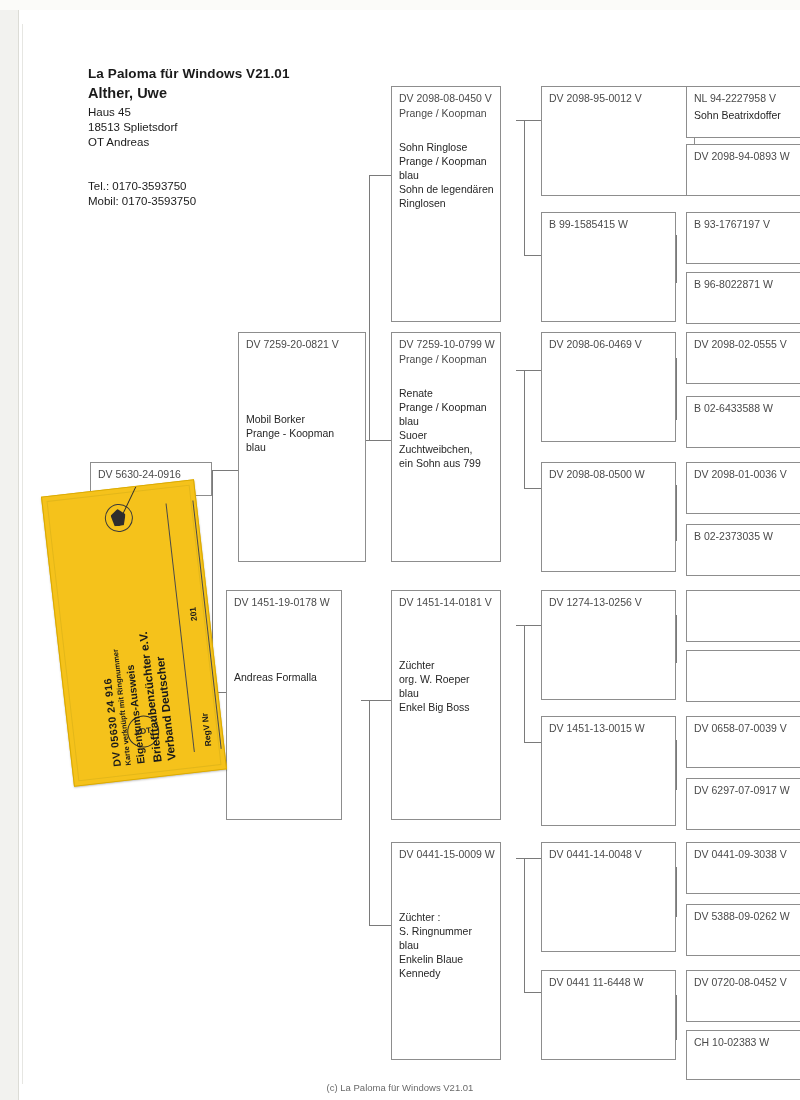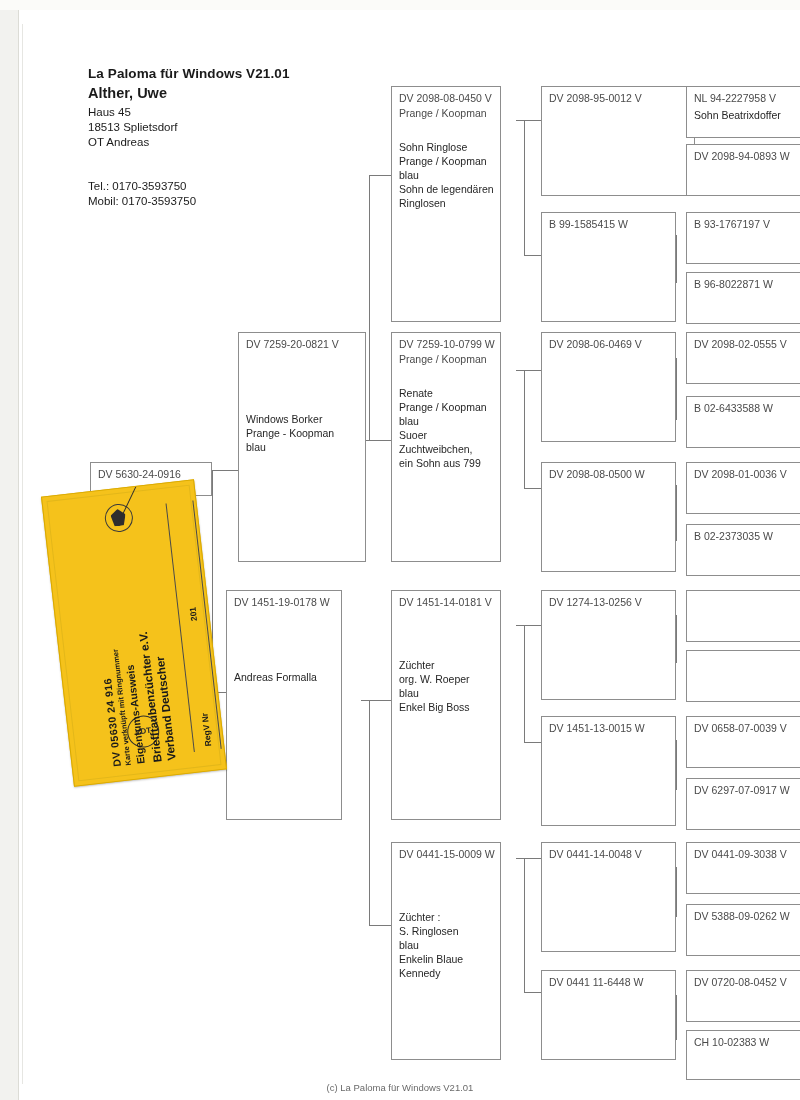--- a/index.html
+++ b/index.html
@@ -142,21 +142,21 @@
 <div class="conn vline" style="left:676px;top:740px;height:50px;"></div>
 <div class="conn vline" style="left:676px;top:867px;height:50px;"></div>
 <div class="conn vline" style="left:676px;top:995px;height:45px;"></div>
 
 <div class="box" style="left:90px;top:462px;width:122px;height:34px;">
   <span class="ring">DV 5630-24-0916</span>
 </div>
 
 <div class="box" style="left:238px;top:332px;width:128px;height:230px;">
   <span class="ring">DV 7259-20-0821 V</span>
-  <span class="note" style="margin-top:60px;">Windows Borker
+  <span class="note" style="margin-top:60px;">Mobil Borker
 Prange - Koopman
 blau</span>
 </div>
 <div class="box" style="left:226px;top:590px;width:116px;height:230px;">
   <span class="ring">DV 1451-19-0178 W</span>
   <span class="note" style="margin-top:60px;">Andreas Formalla</span>
 </div>
 
 <div class="box" style="left:391px;top:86px;width:110px;height:236px;">
   <span class="ring">DV 2098-08-0450 V</span>
@@ -180,21 +180,21 @@
 <div class="box" style="left:391px;top:590px;width:110px;height:230px;">
   <span class="ring">DV 1451-14-0181 V</span>
   <span class="note" style="margin-top:48px;">Züchter
 org. W. Roeper
 blau
 Enkel Big Boss</span>
 </div>
 <div class="box" style="left:391px;top:842px;width:110px;height:218px;">
   <span class="ring">DV 0441-15-0009 W</span>
   <span class="note" style="margin-top:48px;">Züchter :
-S. Ringlosen
+S. Ringnummer
 blau
 Enkelin Blaue
 Kennedy</span>
 </div>
 
 <div class="box" style="left:541px;top:86px;width:154px;height:110px;">
   <span class="ring">DV 2098-95-0012 V</span>
 </div>
 <div class="box" style="left:541px;top:212px;width:135px;height:110px;">
   <span class="ring">B  99-1585415 W</span>

